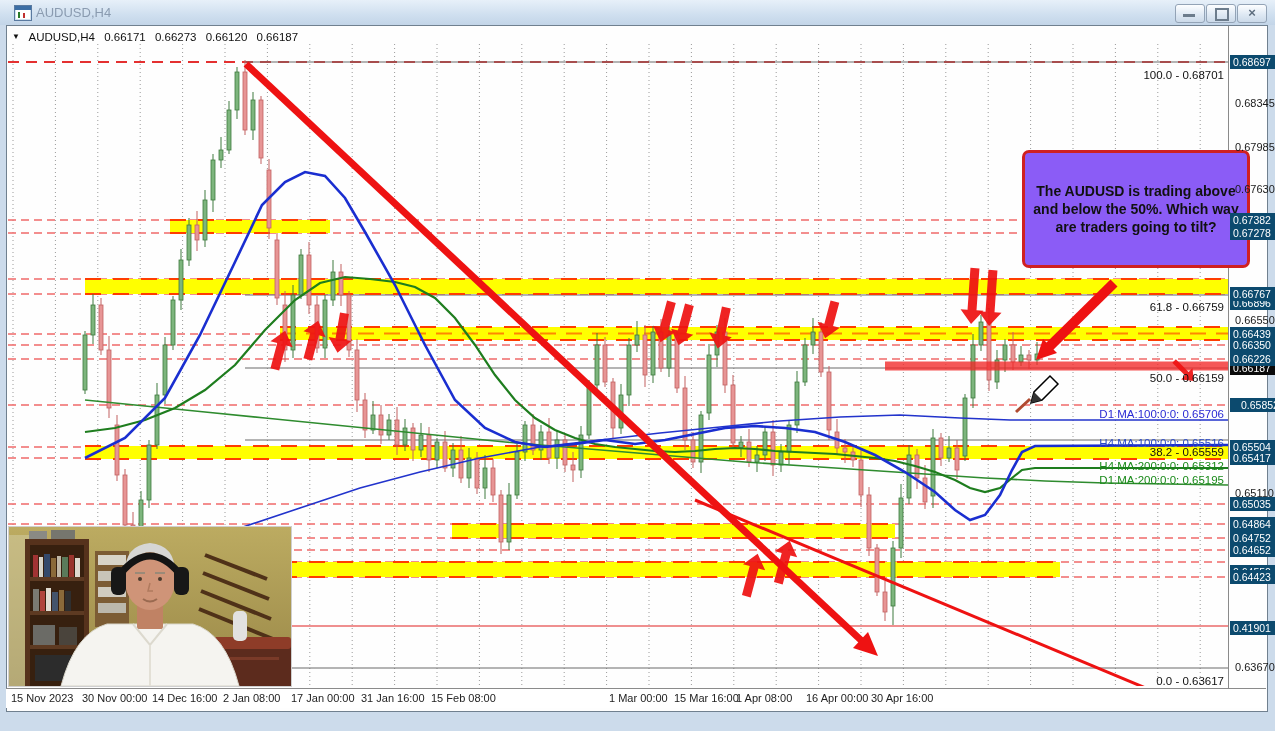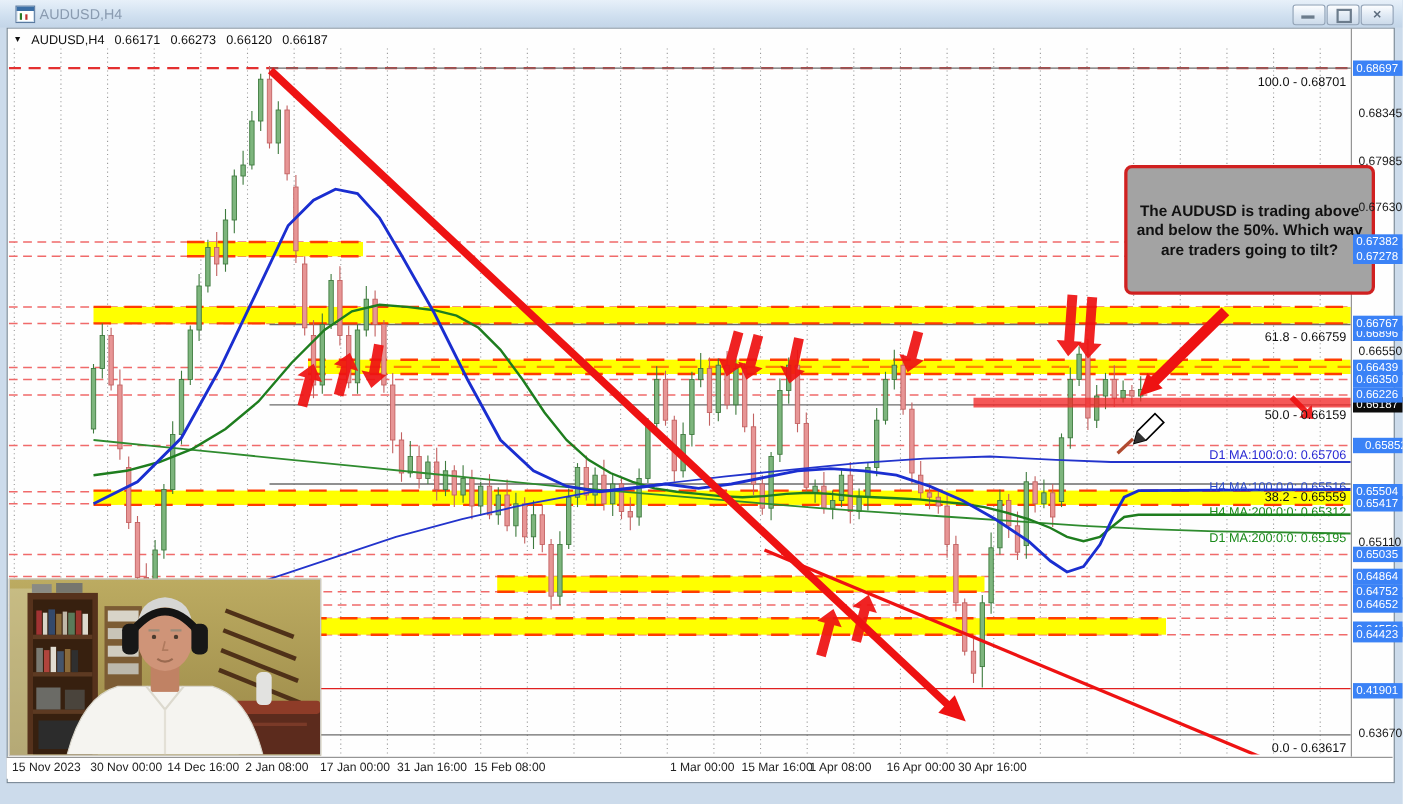--- a/index.html
+++ b/index.html
@@ -22,28 +22,28 @@
   
   #chart-frame{position:absolute;left:6px;top:25px;width:1260px;height:685px;
     background:#fefefe;border:1px solid #70808f;z-index:2;}
   #header-row{position:absolute;left:12px;top:31px;font-size:11.5px;color:#101010;z-index:6;}
   #header-row span{margin-right:6px;}
   #axis-sep{position:absolute;left:1228px;top:26px;height:662px;border-left:1px solid #8a8a8a;z-index:6;}
   #date-axis{position:absolute;left:6px;top:688px;width:1260px;height:19px;background:#fff;
     border-top:1px solid #8a8a8a;z-index:6;}
   .datelabel{position:absolute;top:3px;font-size:11px;color:#222;white-space:nowrap;}
   
-  .badge{position:absolute;left:1230px;width:43px;height:14px;background:#3b82f6;color:#fff;
+  .badge{position:absolute;left:1230px;width:43px;height:14px;background:#0c4a6e;color:#fff;
     font-size:10.5px;line-height:14px;padding-left:3px;z-index:8;white-space:nowrap;}
   .badge.current{background:#0b0b0b;z-index:7;}
   .axlabel{position:absolute;left:1235px;color:#1a1a1a;font-size:11px;z-index:8;white-space:nowrap;}
   .fiblabel{position:absolute;right:51px;color:#101010;font-size:11.5px;z-index:6;white-space:nowrap;margin-top:20px;}
   .malabel{position:absolute;right:51px;font-size:11.5px;z-index:6;white-space:nowrap;}
   
-  #note-box{position:absolute;left:1022px;top:150px;width:228px;height:118px;background:#a3a3a3;
+  #note-box{position:absolute;left:1022px;top:150px;width:228px;height:118px;background:#8b5cf6;
     border:3px solid #d02020;border-radius:7px;z-index:7;display:flex;align-items:center;
     justify-content:center;text-align:center;font-weight:bold;font-size:14px;color:#111;
     padding:4px 8px;box-sizing:border-box;line-height:1.3;}
   
   #gfx{position:absolute;left:0;top:0;z-index:5;pointer-events:none;}
   
   #webcam{position:absolute;left:8px;top:526px;width:282px;height:159px;z-index:9;
     border:1px solid #cfcfcf;overflow:hidden;background:#a8954f;}
 </style>
 </head>
@@ -453,21 +453,21 @@
   </div>
 <div id="right-labels">
     <div class="fiblabel" style="top: 49px;">100.0 - 0.68701</div>
     <div class="fiblabel" style="top: 281px;">61.8 - 0.66759</div>
     <div class="fiblabel" style="top: 352px;">50.0 - 0.66159</div>
     <div class="fiblabel" style="top: 426px;">38.2 - 0.65559</div>
     <div class="fiblabel" style="top: 655px;">0.0 - 0.63617</div>
     <div class="malabel" style="top: 408px; color: rgb(42, 42, 212);">D1 MA:100:0:0: 0.65706</div>
     <div class="malabel" style="top: 437px; color: rgb(42, 73, 200);">H4 MA:100:0:0: 0.65516</div>
     <div class="malabel" style="top: 460px; color: rgb(26, 138, 26);">H4 MA:200:0:0: 0.65312</div>
-    <div class="malabel" style="top: 474px; color: rgb(26, 138, 26); margin-top: 10px;">D1 MA:200:0:0: 0.65195</div>
+    <div class="malabel" style="top: 474px; color: rgb(26, 138, 26);">D1 MA:200:0:0: 0.65195</div>
   </div>
 <div id="date-axis">
     <div class="datelabel" style="left: 5px;">15 Nov 2023</div>
     <div class="datelabel" style="left: 76px;">30 Nov 00:00</div>
     <div class="datelabel" style="left: 146px;">14 Dec 16:00</div>
     <div class="datelabel" style="left: 217px;">2 Jan 08:00</div>
     <div class="datelabel" style="left: 285px;">17 Jan 00:00</div>
     <div class="datelabel" style="left: 355px;">31 Jan 16:00</div>
     <div class="datelabel" style="left: 425px;">15 Feb 08:00</div>
     <div class="datelabel" style="left: 603px;">1 Mar 00:00</div>

